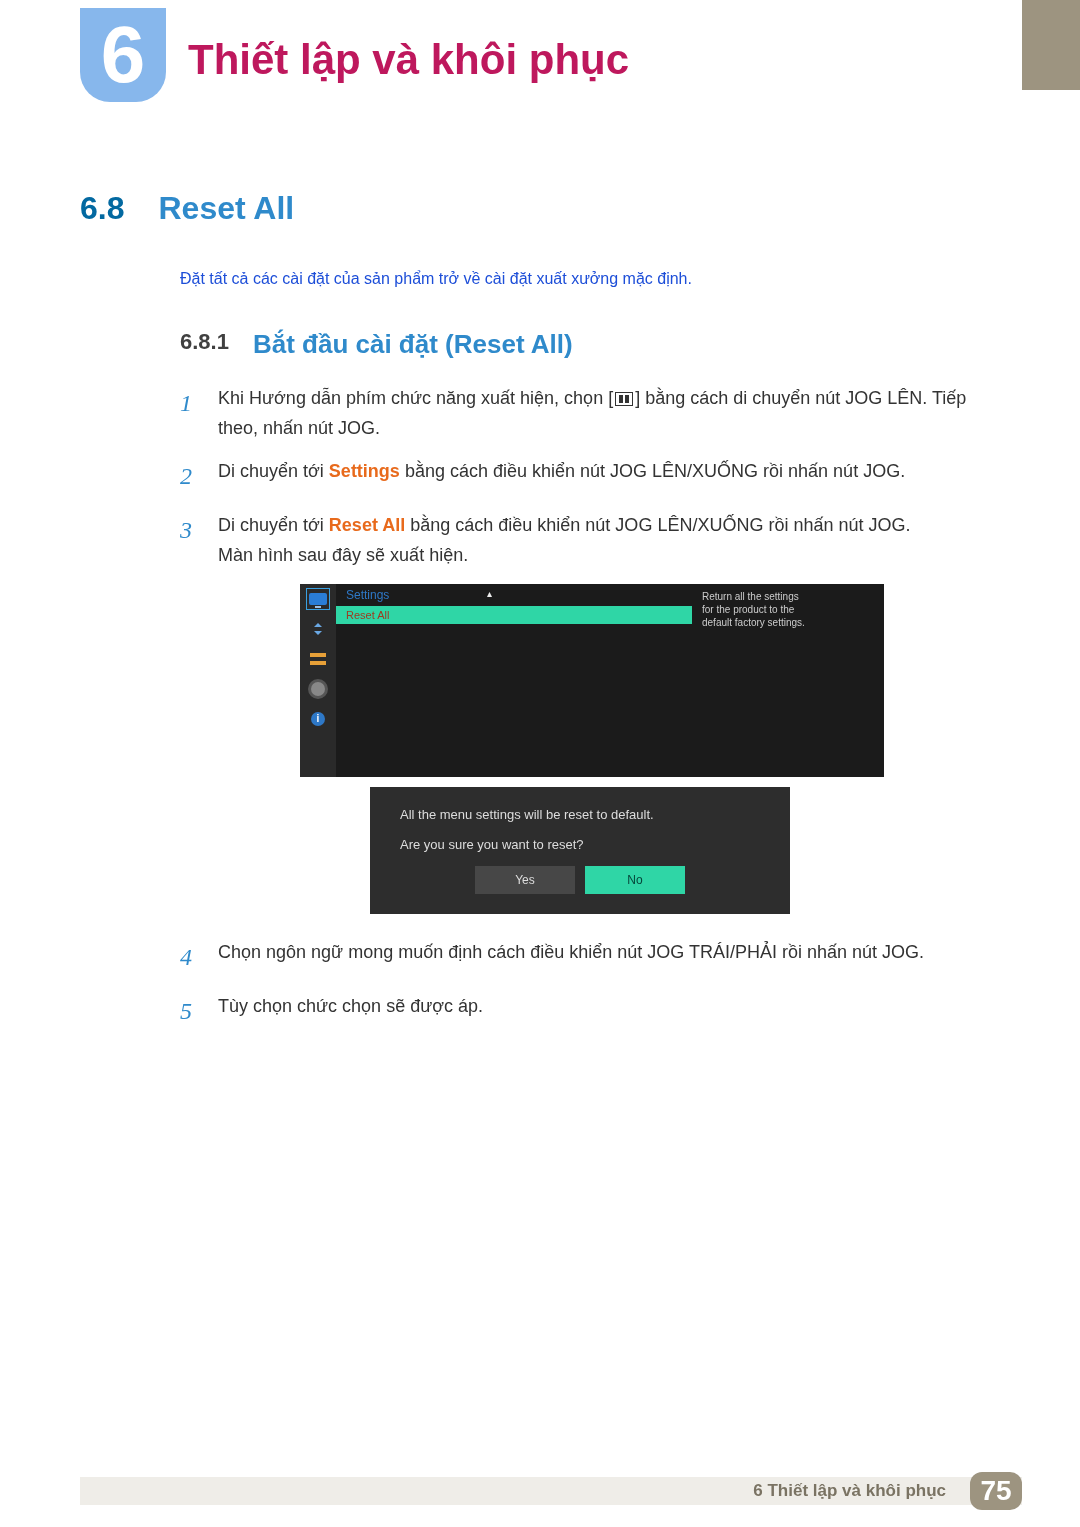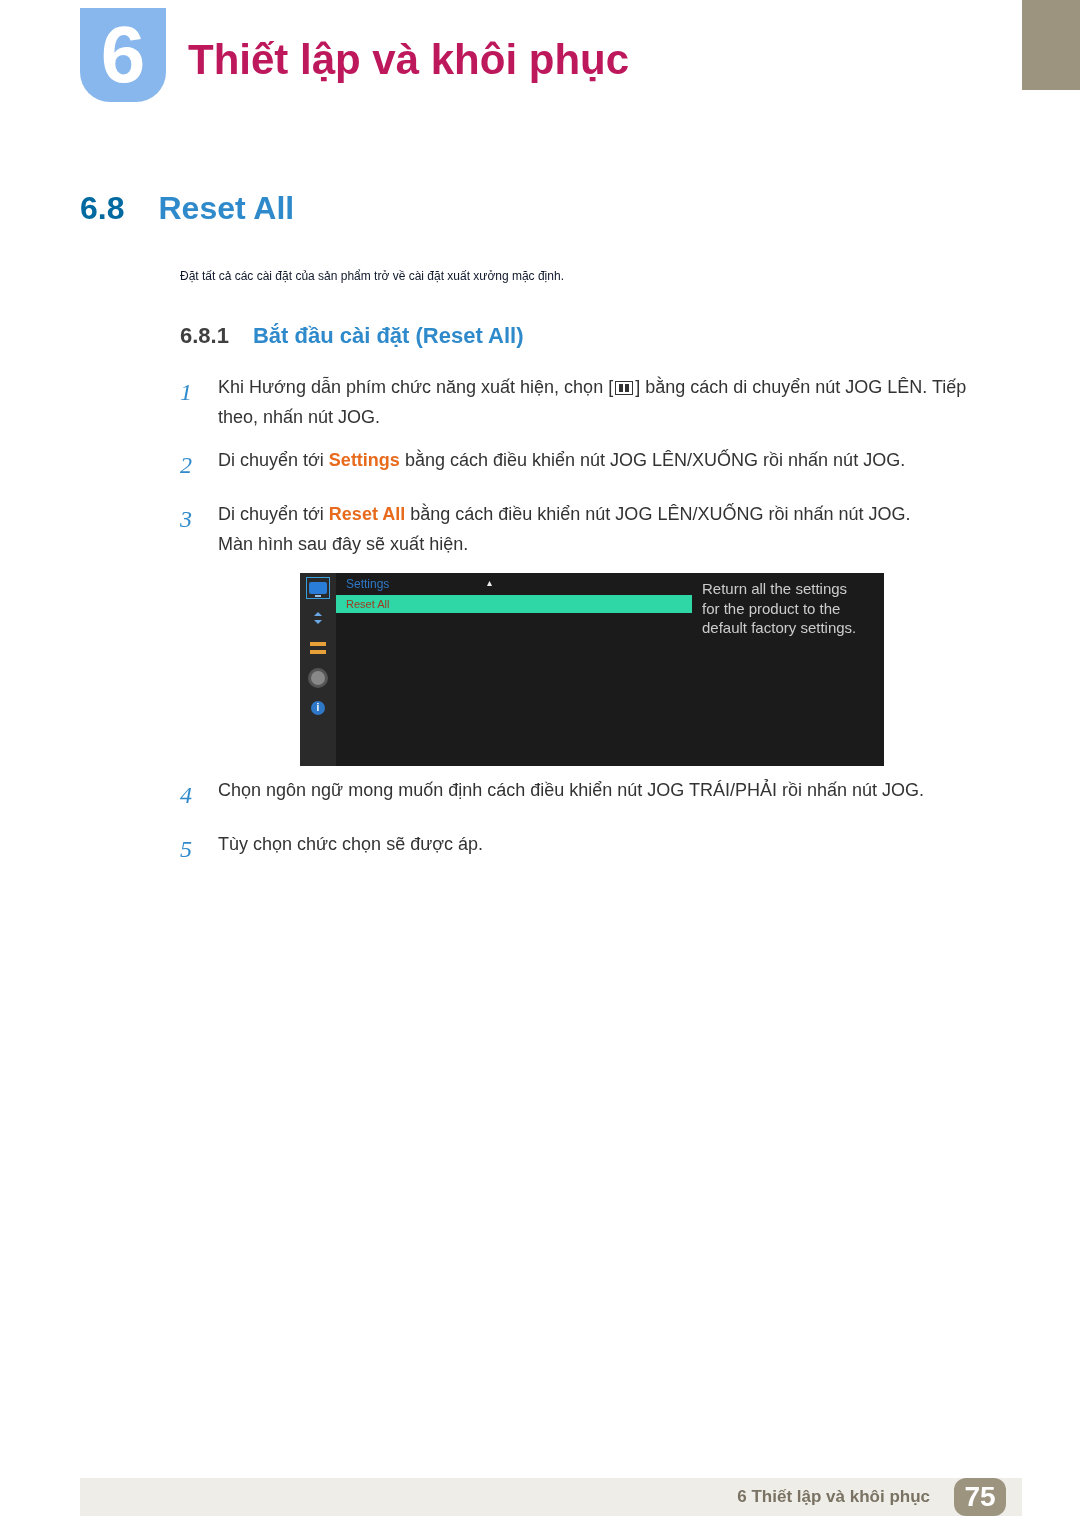--- a/index.html
+++ b/index.html
@@ -46,28 +46,28 @@
     position: absolute;
     left: 80px;
     top: 190px;
     width: 920px;
   }
   .section-row { display: flex; gap: 34px; margin-bottom: 40px; }
   .section-num { color: #0369a1; font-size: 32px; font-weight: 700; }
   .section-title { color: #2f8acb; font-size: 32px; font-weight: 700; }
   .intro-text {
     margin-left: 100px;
-    font-size: 12px;
-    color: #0f172a;
+    font-size: 16px;
+    color: #1d4ed8;
     margin-bottom: 38px;
     line-height: 1.5;
   }
   .subsection-row { display: flex; gap: 24px; margin-left: 100px; margin-bottom: 24px; }
   .subsection-num { color: #404040; font-size: 22px; font-weight: 700; }
-  .subsection-title { color: #2f8acb; font-size: 22px; font-weight: 700; }
+  .subsection-title { color: #2f8acb; font-size: 26px; font-weight: 700; }
   .steps { margin-left: 100px; }
   .step { display: flex; gap: 18px; margin-bottom: 14px; line-height: 1.65; font-size: 18px; }
   .step-num {
     font-style: italic;
     color: #2f8acb;
     font-size: 24px;
     font-family: Georgia, 'Times New Roman', serif;
     min-width: 20px;
   }
   .step-body { flex: 1; color: #333; }
@@ -135,21 +135,21 @@
   }
   .osd-item {
     background: #2fd6a6;
     color: #9e3a1f;
     font-size: 11px;
     padding: 3px 10px;
   }
   .osd-tip {
     width: 192px;
     padding: 6px 10px;
-    font-size: 15px;
+    font-size: 10px;
     color: #ccc;
     line-height: 1.3;
   }
 
   
   .dlg {
     margin: 0 0 24px 190px;
     width: 420px;
     background: #2d2d2d;
     padding: 18px 30px 20px 30px;
@@ -164,28 +164,28 @@
     font-size: 12px;
   }
   .dlg-btn.yes { background:#474747; color:#ddd; }
   .dlg-btn.no  { background:#2fd6a6; color:#06463a; }
 
   
   .footer {
     position: absolute;
     left: 80px;
     right: 58px;
-    bottom: 11px;
-    height: 38px;
+    bottom: 22px;
+    height: 28px;
     background: #efede8;
     display: flex;
     align-items: center;
     justify-content: flex-end;
     gap: 14px;
-    padding-right: 16px;
+    padding-right: 0;
   }
   .footer-text { color: #7a7363; font-size: 17px; font-weight: 700; padding-right: 10px; }
   .footer-page {
     background: #9d9480;
     color: #fff;
     font-size: 28px;
     font-weight: 700;
     width: 52px; height: 38px;
     display:flex; align-items:center; justify-content:center;border-radius:12px;
   }
@@ -258,20 +258,28 @@
           <div class="osd-item">Reset All</div>
         </div>
         <div class="osd-tip">
           <div>Return all the settings</div>
           <div>for the product to the</div>
           <div>default factory settings.</div>
         </div>
       </div>
     </div>
 
+    <div class="dlg">
+      <p>All the menu settings will be reset to default.</p>
+      <p>Are you sure you want to reset?</p>
+      <div class="dlg-btns">
+        <div class="dlg-btn yes">Yes</div>
+        <div class="dlg-btn no">No</div>
+      </div>
+    </div>
 
     <div class="step">
       <div class="step-num">4</div>
       <div class="step-body">Chọn ngôn ngữ mong muốn định cách điều khiển nút JOG TRÁI/PHẢI rồi nhấn nút JOG.</div>
     </div>
 
     <div class="step">
       <div class="step-num">5</div>
       <div class="step-body">Tùy chọn chức chọn sẽ được áp.</div>
     </div>

